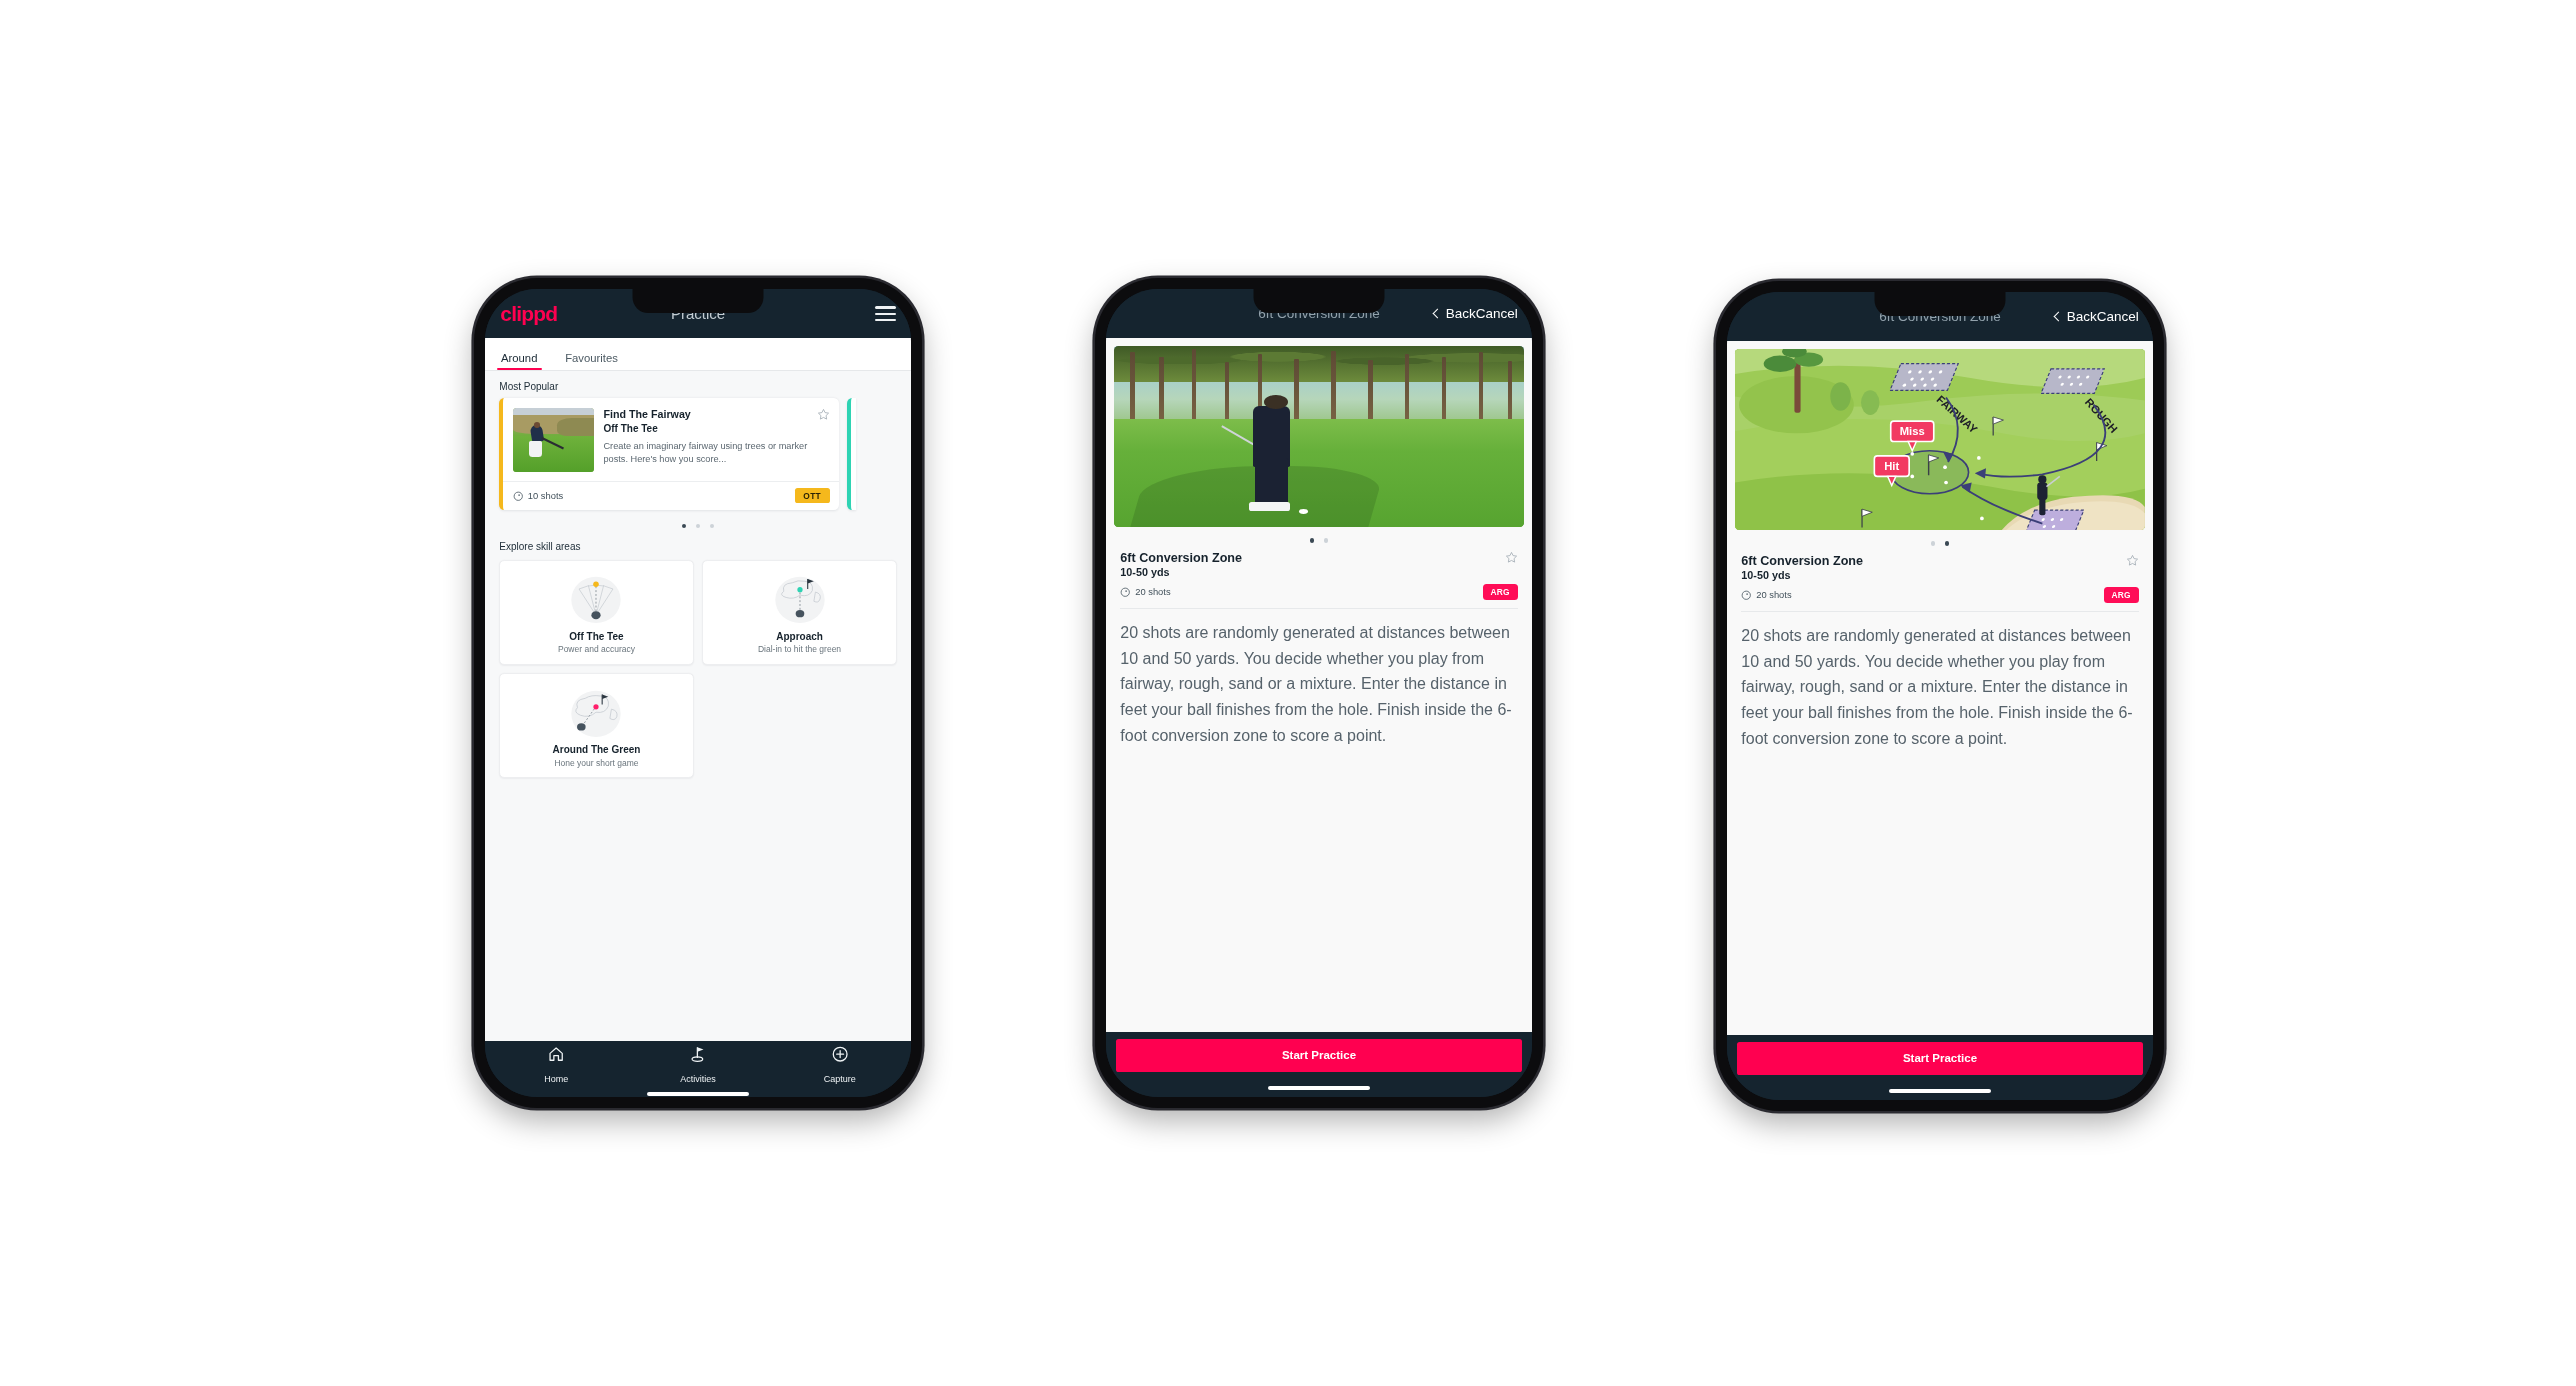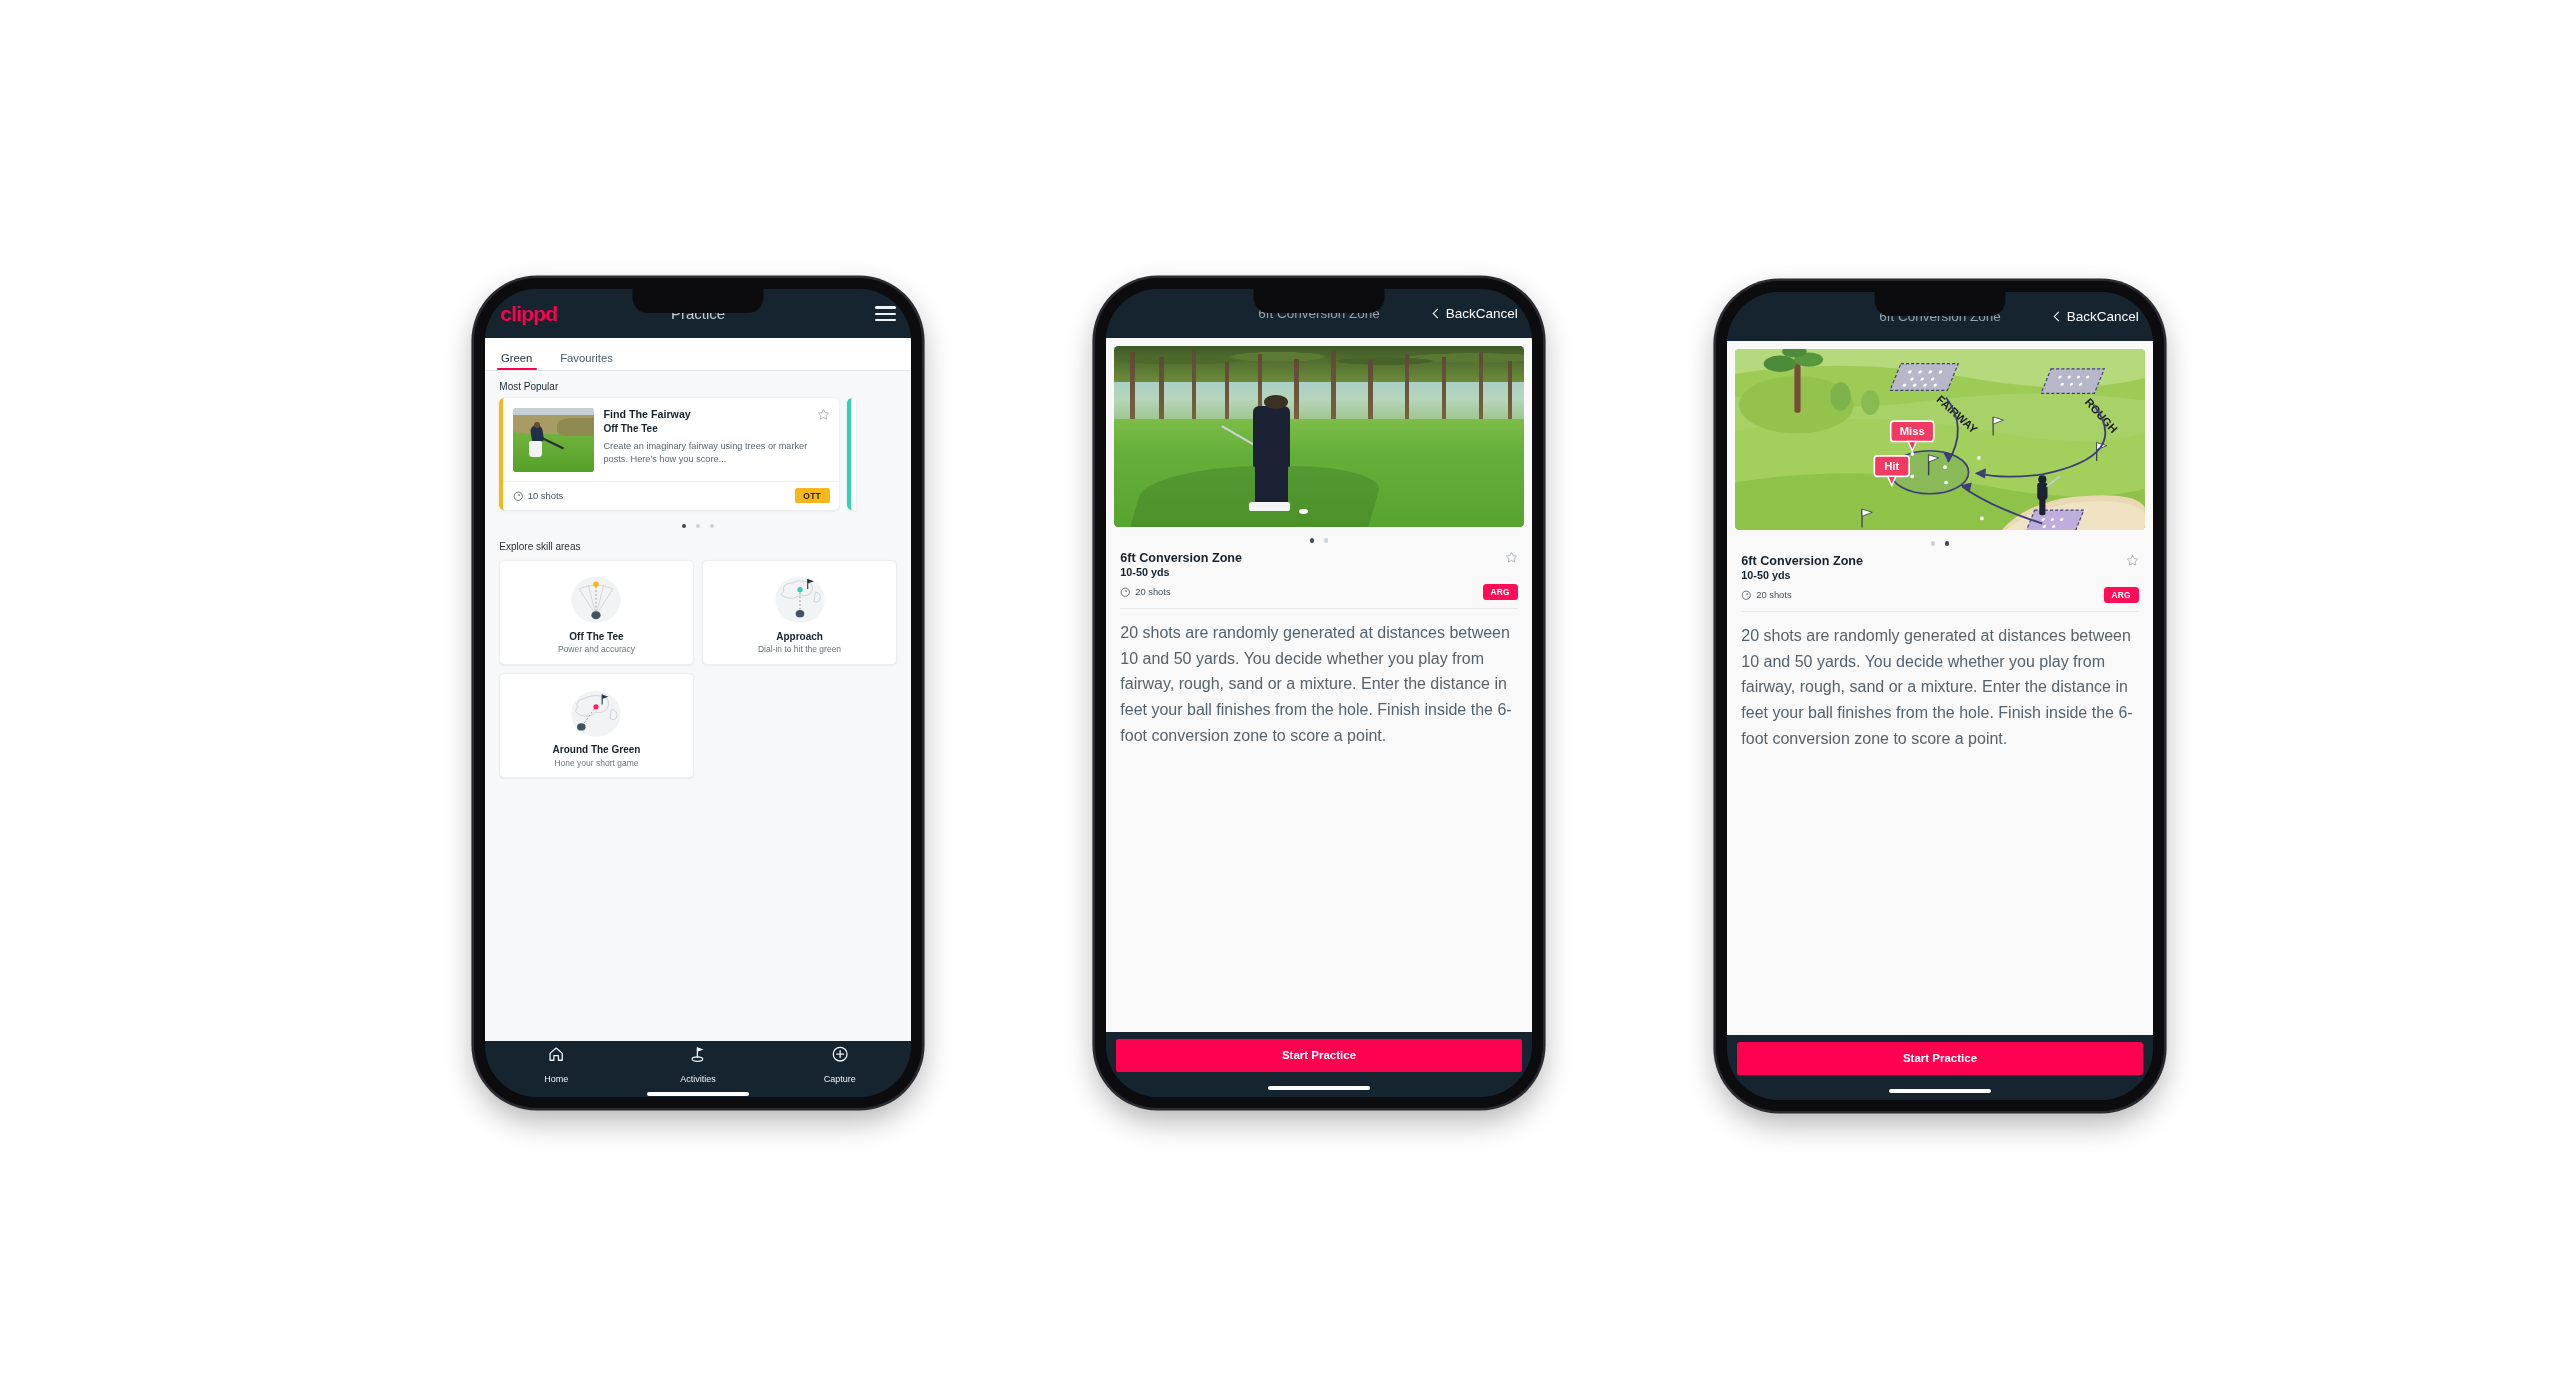--- a/index.html
+++ b/index.html
@@ -326,21 +326,21 @@
         <div class="logo">clippd</div>
         <div class="appbar-title">Practice</div>
         <div class="hamburger">
           <span></span>
             <span></span>
             <span></span>
         </div>
       </div>
 
       <div class="tabs">
-        <div class="tab active">Green</div>
+        <div class="tab active">Around</div>
         <div class="tab">Favourites</div>
       </div>
 
       <div class="body-pane">
 
         <div class="section-title">Most Popular</div>
 
         <div class="carousel">
           <div class="drill-card">
             <div class="drill-top">

